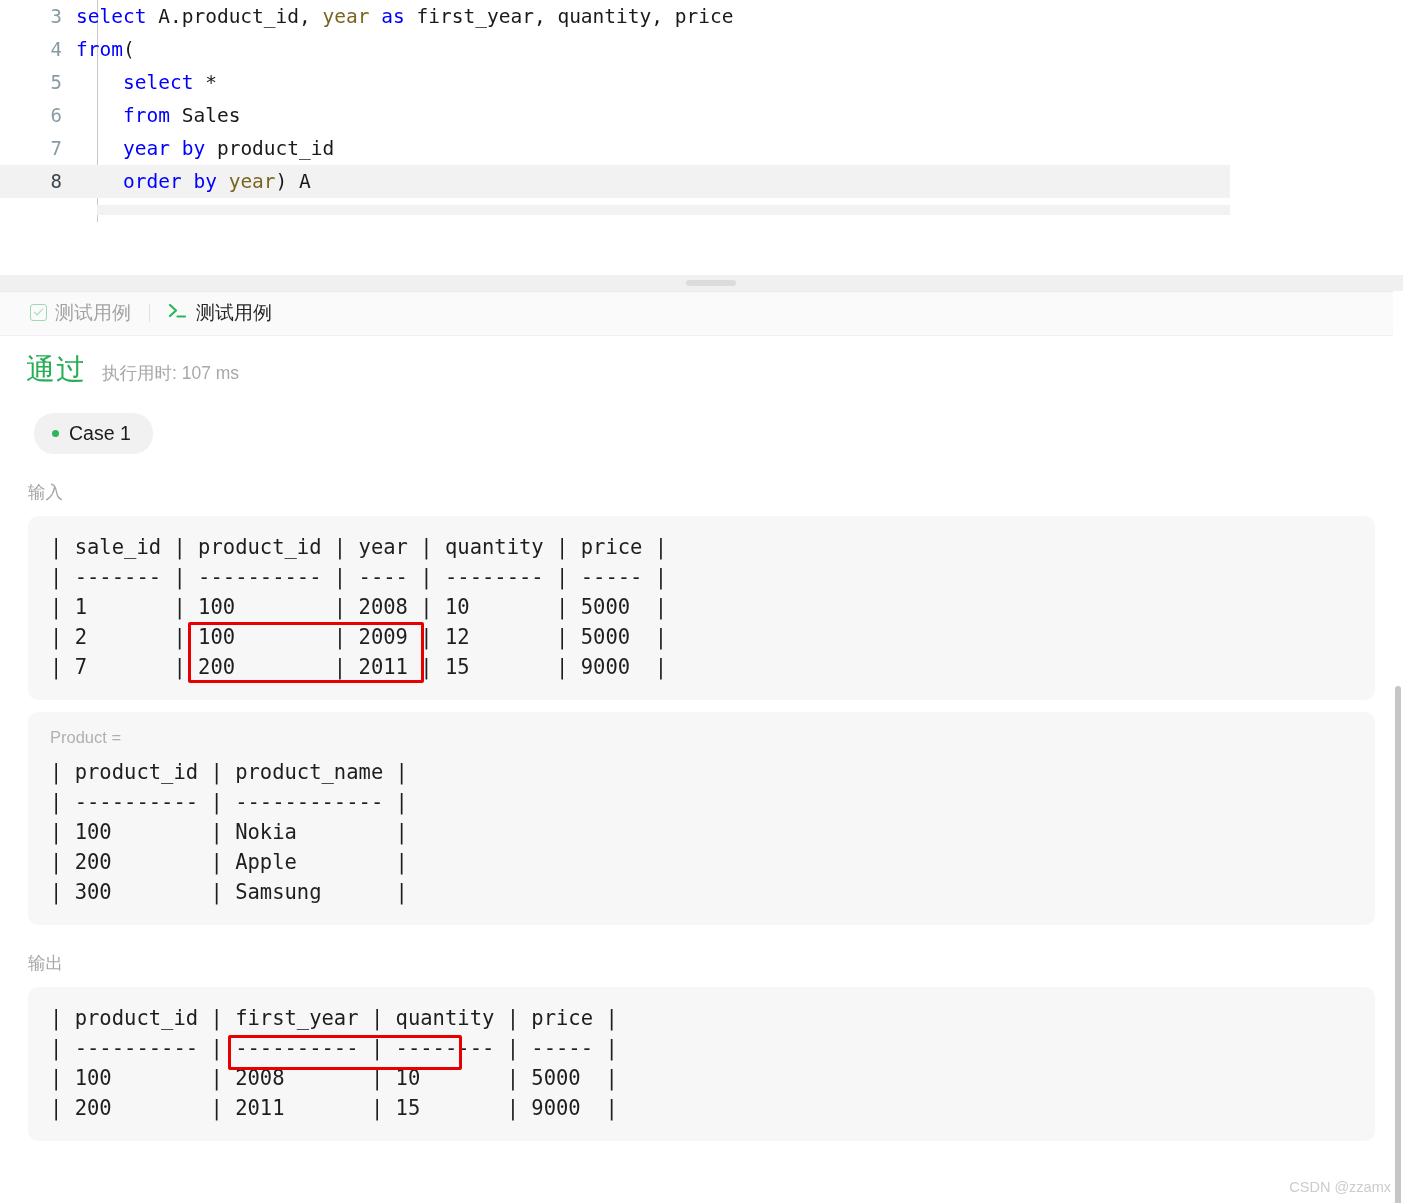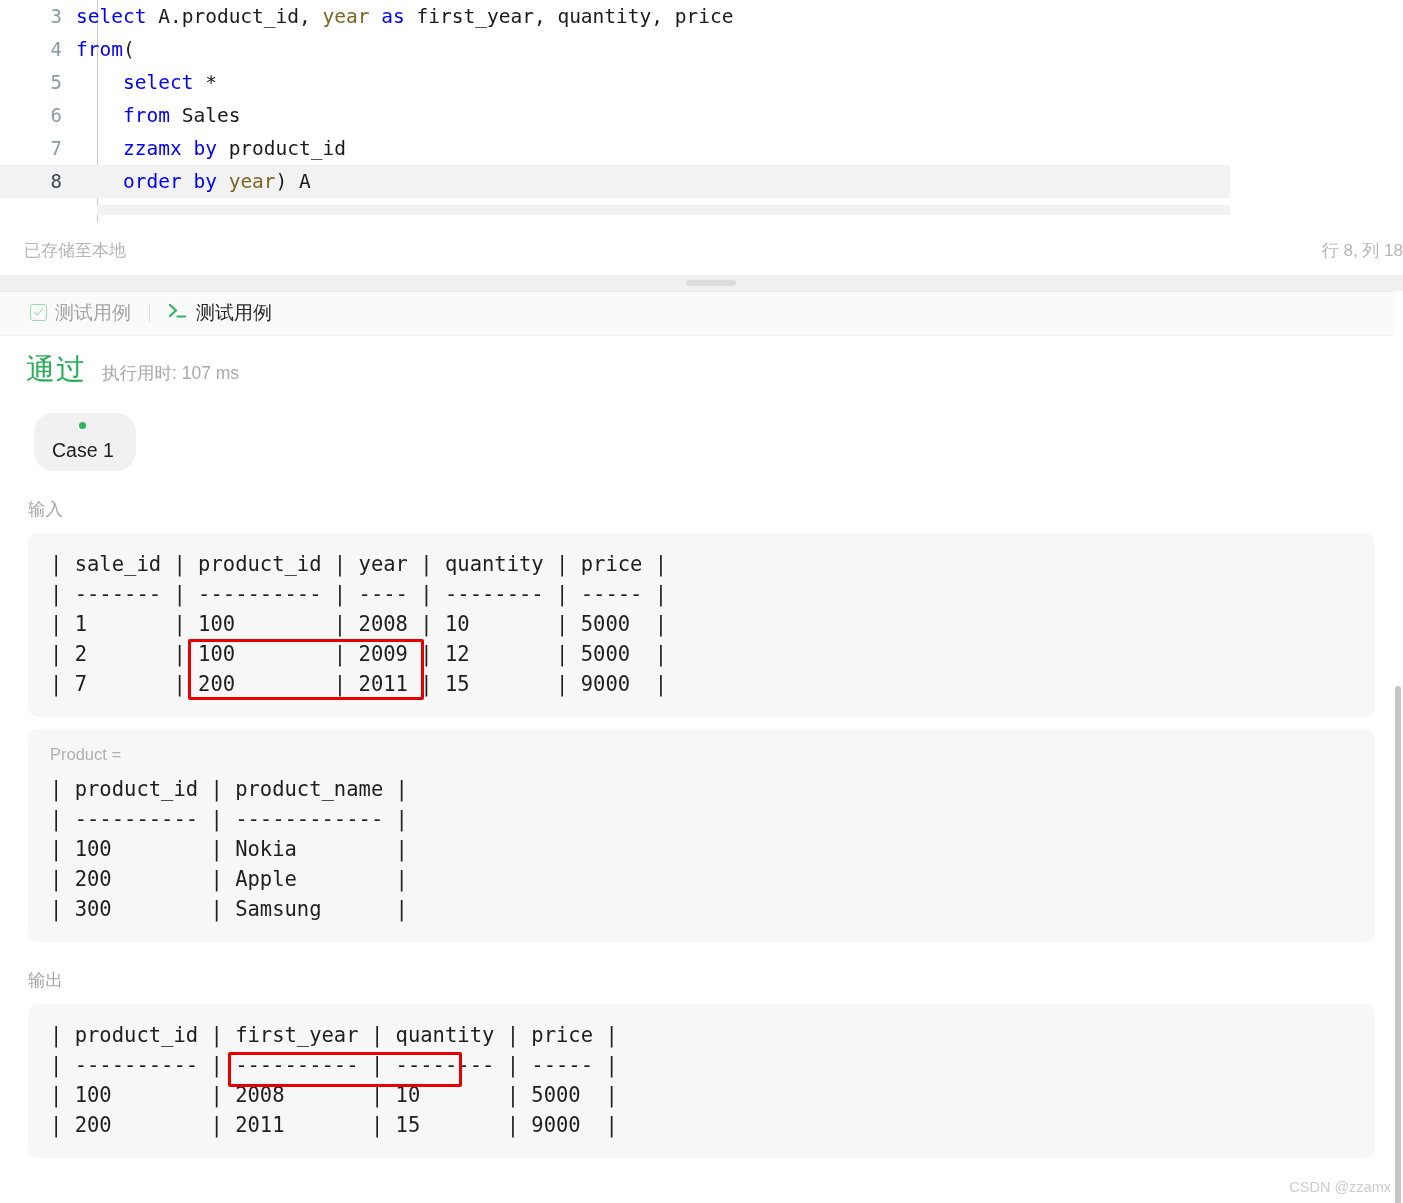--- a/index.html
+++ b/index.html
@@ -103,21 +103,21 @@
     display: flex; align-items: baseline; gap: 16px;
   }
   .verdict { font-size: 29px; color: #27ae55; font-weight: 400; letter-spacing: 1px; }
   .runtime { font-size: 17.5px; color: #a8a8a8; }
 
   .case-pill {
     display: inline-flex; align-items: center; gap: 10px;
     margin: 23px 0 0 34px;
     padding: 9px 22px 9px 18px;
     background: #f1f1f1; border-radius: 20px;
-    font-size: 19.5px; color: #1c1c1c; cursor: pointer; flex-direction: column;
+    font-size: 19.5px; color: #1c1c1c; cursor: pointer;
   }
   .case-dot { width: 7px; height: 7px; border-radius: 50%; background: #2db55d; display:inline-block; }
 
   .section-label {
     margin: 26px 0 0 28px; font-size: 17.5px; color: #a6a6a6;
   }
 
   .data-box {
     position: relative;
     margin: 12px 28px 0 28px;
@@ -159,30 +159,26 @@
 
 <div class="page">
 
   <div class="editor">
     <div class="indent-guide"></div>
     <div id="code-lines">
         <div class="code-line"><span class="lineno">3</span><span class="codetext"><span class="kw">select</span><span class="pln"> A.product_id, </span><span class="fn">year</span><span class="pln"> </span><span class="kw">as</span><span class="pln"> first_year, quantity, price</span></span></div>
         <div class="code-line"><span class="lineno">4</span><span class="codetext"><span class="kw">from</span><span class="pln">(</span></span></div>
         <div class="code-line"><span class="lineno">5</span><span class="codetext"><span class="pln">    </span><span class="kw">select</span><span class="pln"> *</span></span></div>
         <div class="code-line"><span class="lineno">6</span><span class="codetext"><span class="pln">    </span><span class="kw">from</span><span class="pln"> Sales</span></span></div>
-        <div class="code-line"><span class="lineno">7</span><span class="codetext"><span class="pln">    </span><span class="kw">zzamx by</span><span class="pln"> product_id</span></span></div>
+        <div class="code-line"><span class="lineno">7</span><span class="codetext"><span class="pln">    </span><span class="kw">year by</span><span class="pln"> product_id</span></span></div>
         <div class="code-line active"><span class="lineno">8</span><span class="codetext"><span class="pln">    </span><span class="kw">order by</span><span class="pln"> </span><span class="fn">year</span><span class="pln">) A</span></span></div>
       </div>
     <div class="active-underline"></div>
   </div>
 
-  <div class="statusbar">
-    <span class="save-text">已存储至本地</span>
-    <span class="cursor-pos">行 8, 列 18</span>
-  </div>
 
   <div class="splitter">
     <div class="splitter-handle"></div>
   </div>
 
   <div class="results">
 
     <div class="tabbar">
       <div class="tab">
         <span class="checkbox-icon"></span>

